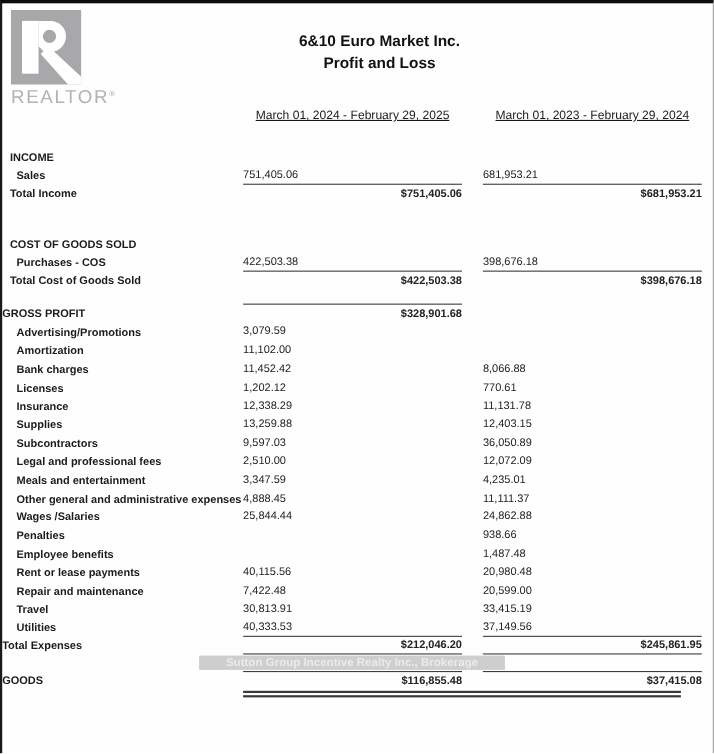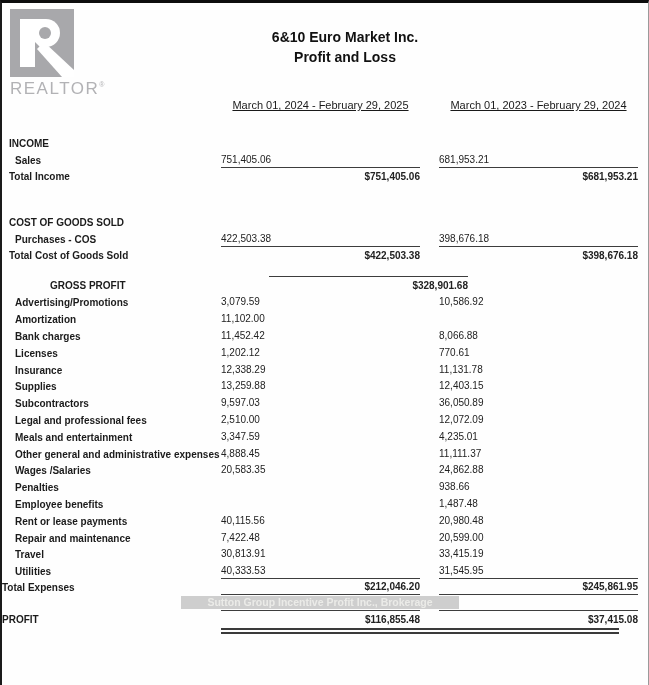--- a/index.html
+++ b/index.html
@@ -24,21 +24,21 @@
   .ch-gap{width:19px;}
   
   #report{position:absolute;left:0;top:130px;width:636px;font-size:10px;line-height:12px;}
   .row{display:flex;align-items:flex-end;}
   .row .label{width:219px;font-weight:700;padding-left:7px;box-sizing:border-box;white-space:nowrap;overflow:hidden;}
   .row .v{width:199px;box-sizing:border-box;padding-bottom:1px;color:#222;}
   .row .gap{width:19px;}
   .h17{height:17px;}
   .item-h{height:16.8px;}
   .mt18{margin-top:28px;}
-  .mt13{margin-top:13px;margin-left:48px;}
+  .mt13{margin-top:13px;}
   .bold{font-weight:700;color:#111;}
   .indent{padding-left:13px !important;}
   .outdent{padding-left:0 !important;}
   
   .trow{align-items:stretch;}
   .trow .v{display:flex;align-items:flex-end;justify-content:flex-end;height:100%;}
   .topline{border-top:1.5px solid #3d3d3d;}
   .botline{border-bottom:1.5px solid #3d3d3d;}
   .trow .label{display:flex;align-items:flex-end;padding-bottom:1px;}
   
@@ -120,21 +120,20 @@
       </div>
       <div class="row h17 trow mt13">
         <div class="label outdent">GROSS PROFIT</div>
         <div class="v bold topline">$328,901.68</div>
         <div class="gap"></div>
       </div>
       <div class="row item-h">
         <div class="label indent">Advertising/Promotions</div>
         <div class="v">3,079.59</div>
         <div class="gap"></div>
-        <div class="v">10,586.92</div>
       </div>
       <div class="row item-h">
         <div class="label indent">Amortization</div>
         <div class="v">11,102.00</div>
         <div class="gap"></div>
         <div class="v"></div>
       </div>
       <div class="row item-h">
         <div class="label indent">Bank charges</div>
         <div class="v">11,452.42</div>
@@ -178,21 +177,21 @@
         <div class="v">4,235.01</div>
       </div>
       <div class="row item-h">
         <div class="label indent">Other general and administrative expenses</div>
         <div class="v">4,888.45</div>
         <div class="gap"></div>
         <div class="v">11,111.37</div>
       </div>
       <div class="row item-h">
         <div class="label indent">Wages /Salaries</div>
-        <div class="v">20,583.35</div>
+        <div class="v">25,844.44</div>
         <div class="gap"></div>
         <div class="v">24,862.88</div>
       </div>
       <div class="row item-h">
         <div class="label indent">Penalties</div>
         <div class="v"></div>
         <div class="gap"></div>
         <div class="v">938.66</div>
       </div>
       <div class="row item-h">
@@ -216,33 +215,33 @@
       <div class="row item-h">
         <div class="label indent">Travel</div>
         <div class="v">30,813.91</div>
         <div class="gap"></div>
         <div class="v">33,415.19</div>
       </div>
       <div class="row item-h">
         <div class="label indent">Utilities</div>
         <div class="v">40,333.53</div>
         <div class="gap"></div>
-        <div class="v">31,545.95</div>
+        <div class="v">37,149.56</div>
       </div>
       <div class="row h17 trow">
         <div class="label outdent">Total Expenses</div>
         <div class="v bold topline botline">$212,046.20</div>
         <div class="gap"></div>
         <div class="v bold topline botline">$245,861.95</div>
       </div>
       <div class="wm-row">
-        <div class="wm">Sutton Group Incentive Profit Inc., Brokerage</div>
-      </div>
-      <div class="row h17 trow">
-        <div class="label outdent">PROFIT</div>
+        <div class="wm">Sutton Group Incentive Realty Inc., Brokerage</div>
+      </div>
+      <div class="row h17 trow">
+        <div class="label outdent">GOODS</div>
         <div class="v bold topline">$116,855.48</div>
         <div class="gap"></div>
         <div class="v bold topline">$37,415.08</div>
       </div>
       <div class="dblrule-row">
         <div class="dbl-label"></div>
         <div class="dbl"></div>
         <div class="gap"></div>
         <div class="dbl"></div>
       </div>

